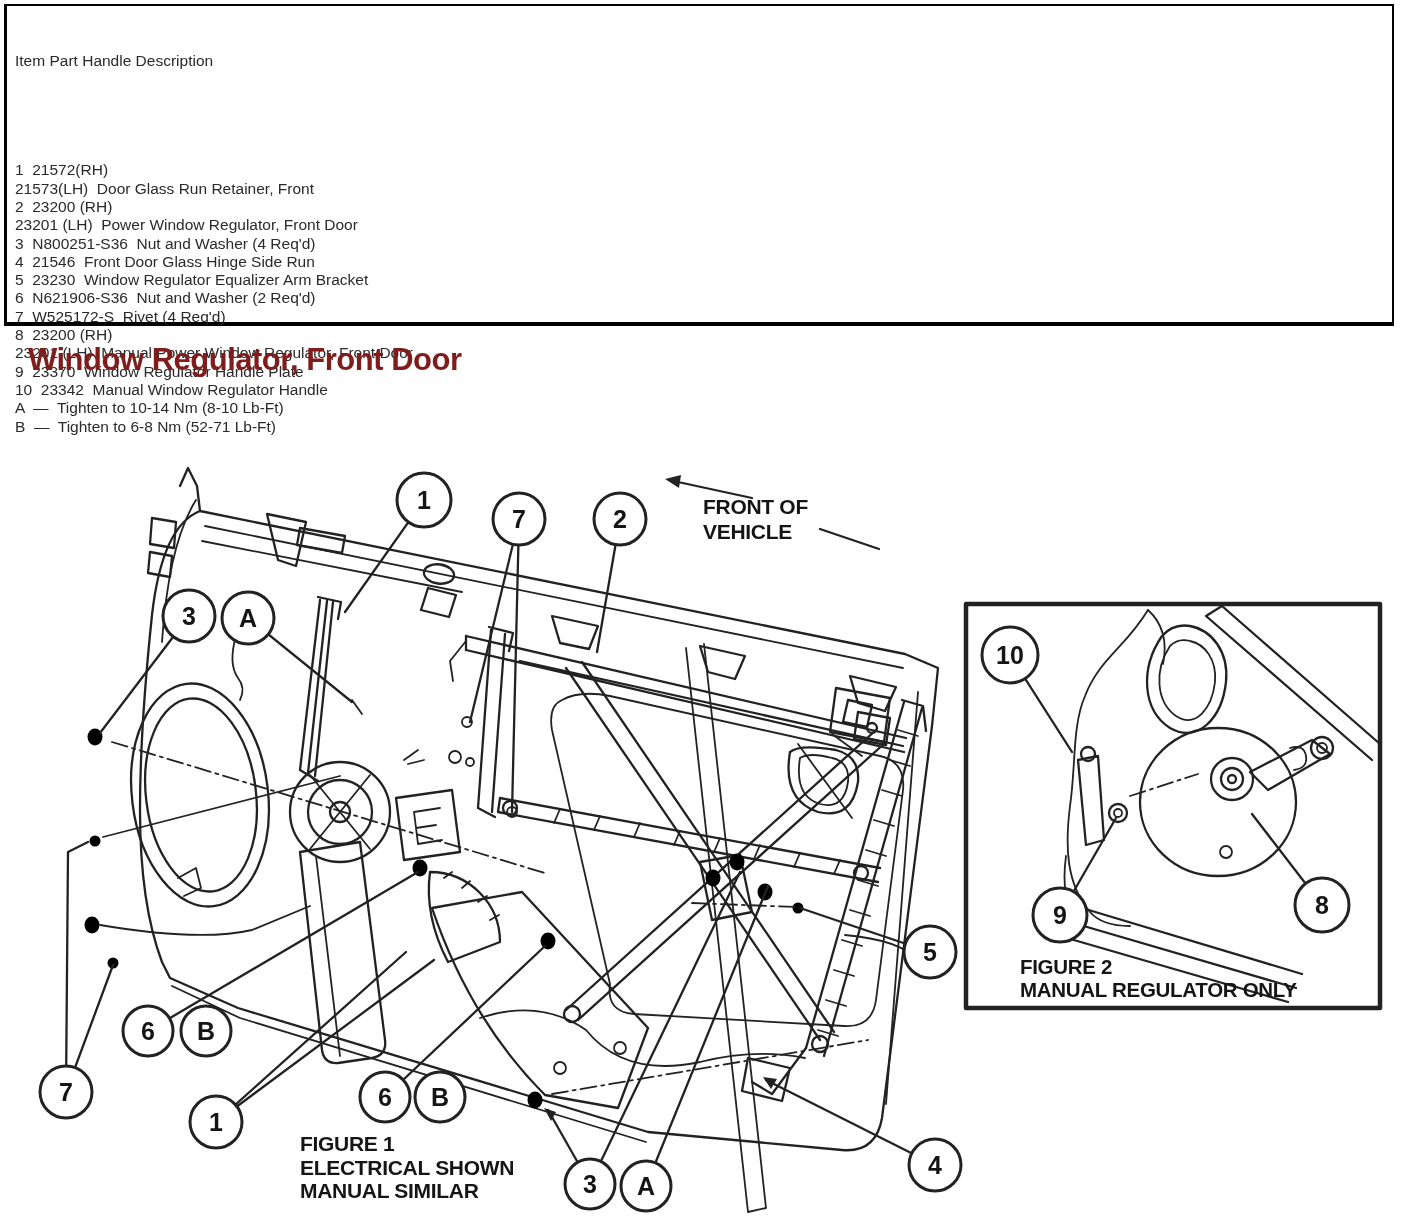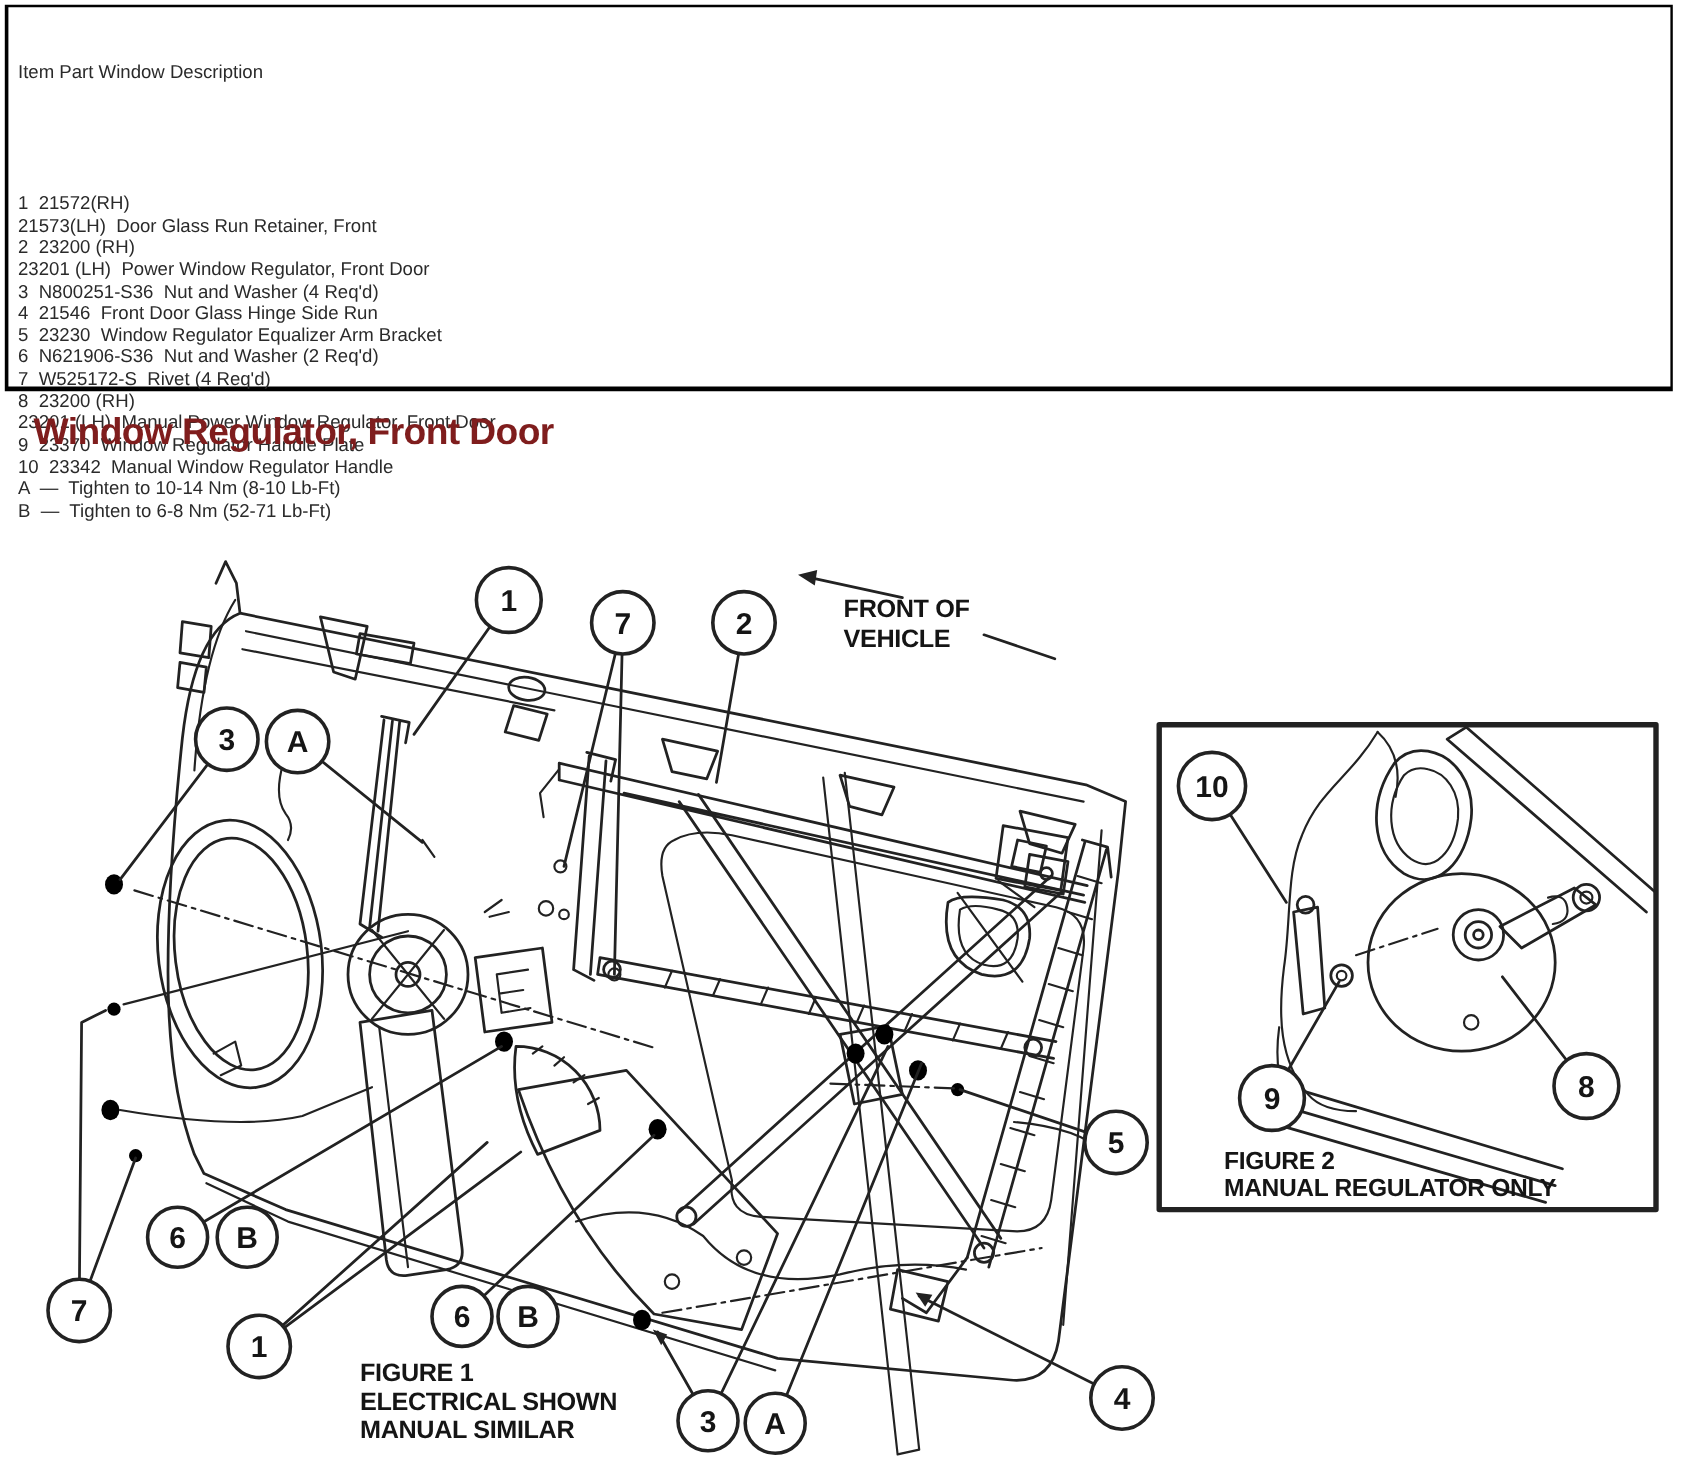--- a/index.html
+++ b/index.html
@@ -26,21 +26,21 @@
   .callout-text{font-family:"Liberation Sans",sans-serif;font-weight:bold;
       font-size:25px;fill:#151515;text-anchor:middle;}
 </style>
 </head>
 <body>
 
 <div class="page">
 
   <div class="parts-box">
     <div class="parts-text">
-      <div>Item Part Window Description</div>
+      <div>Item Part Handle Description</div>
       <div>
         
       <div>1  21572(RH)</div><div>21573(LH)  Door Glass Run Retainer, Front</div><div>2  23200 (RH)</div><div>23201 (LH)  Power Window Regulator, Front Door</div><div>3  N800251-S36  Nut and Washer (4 Req'd)</div><div>4  21546  Front Door Glass Hinge Side Run</div><div>5  23230  Window Regulator Equalizer Arm Bracket</div><div>6  N621906-S36  Nut and Washer (2 Req'd)</div><div>7  W525172-S  Rivet (4 Req'd)</div><div>8  23200 (RH)</div><div>23201 (LH)  Manual Power Window Regulator, Front Door</div><div>9  23370  Window Regulator Handle Plate</div><div>10  23342  Manual Window Regulator Handle</div><div>A  —  Tighten to 10-14 Nm (8-10 Lb-Ft)</div><div>B  —  Tighten to 6-8 Nm (52-71 Lb-Ft)</div></div>
     </div>
   </div>
 
   <div class="doc-title">Window Regulator, Front Door</div>
 
   <svg width="1404" height="1216" viewBox="0 0 1404 1216">
     <defs>

